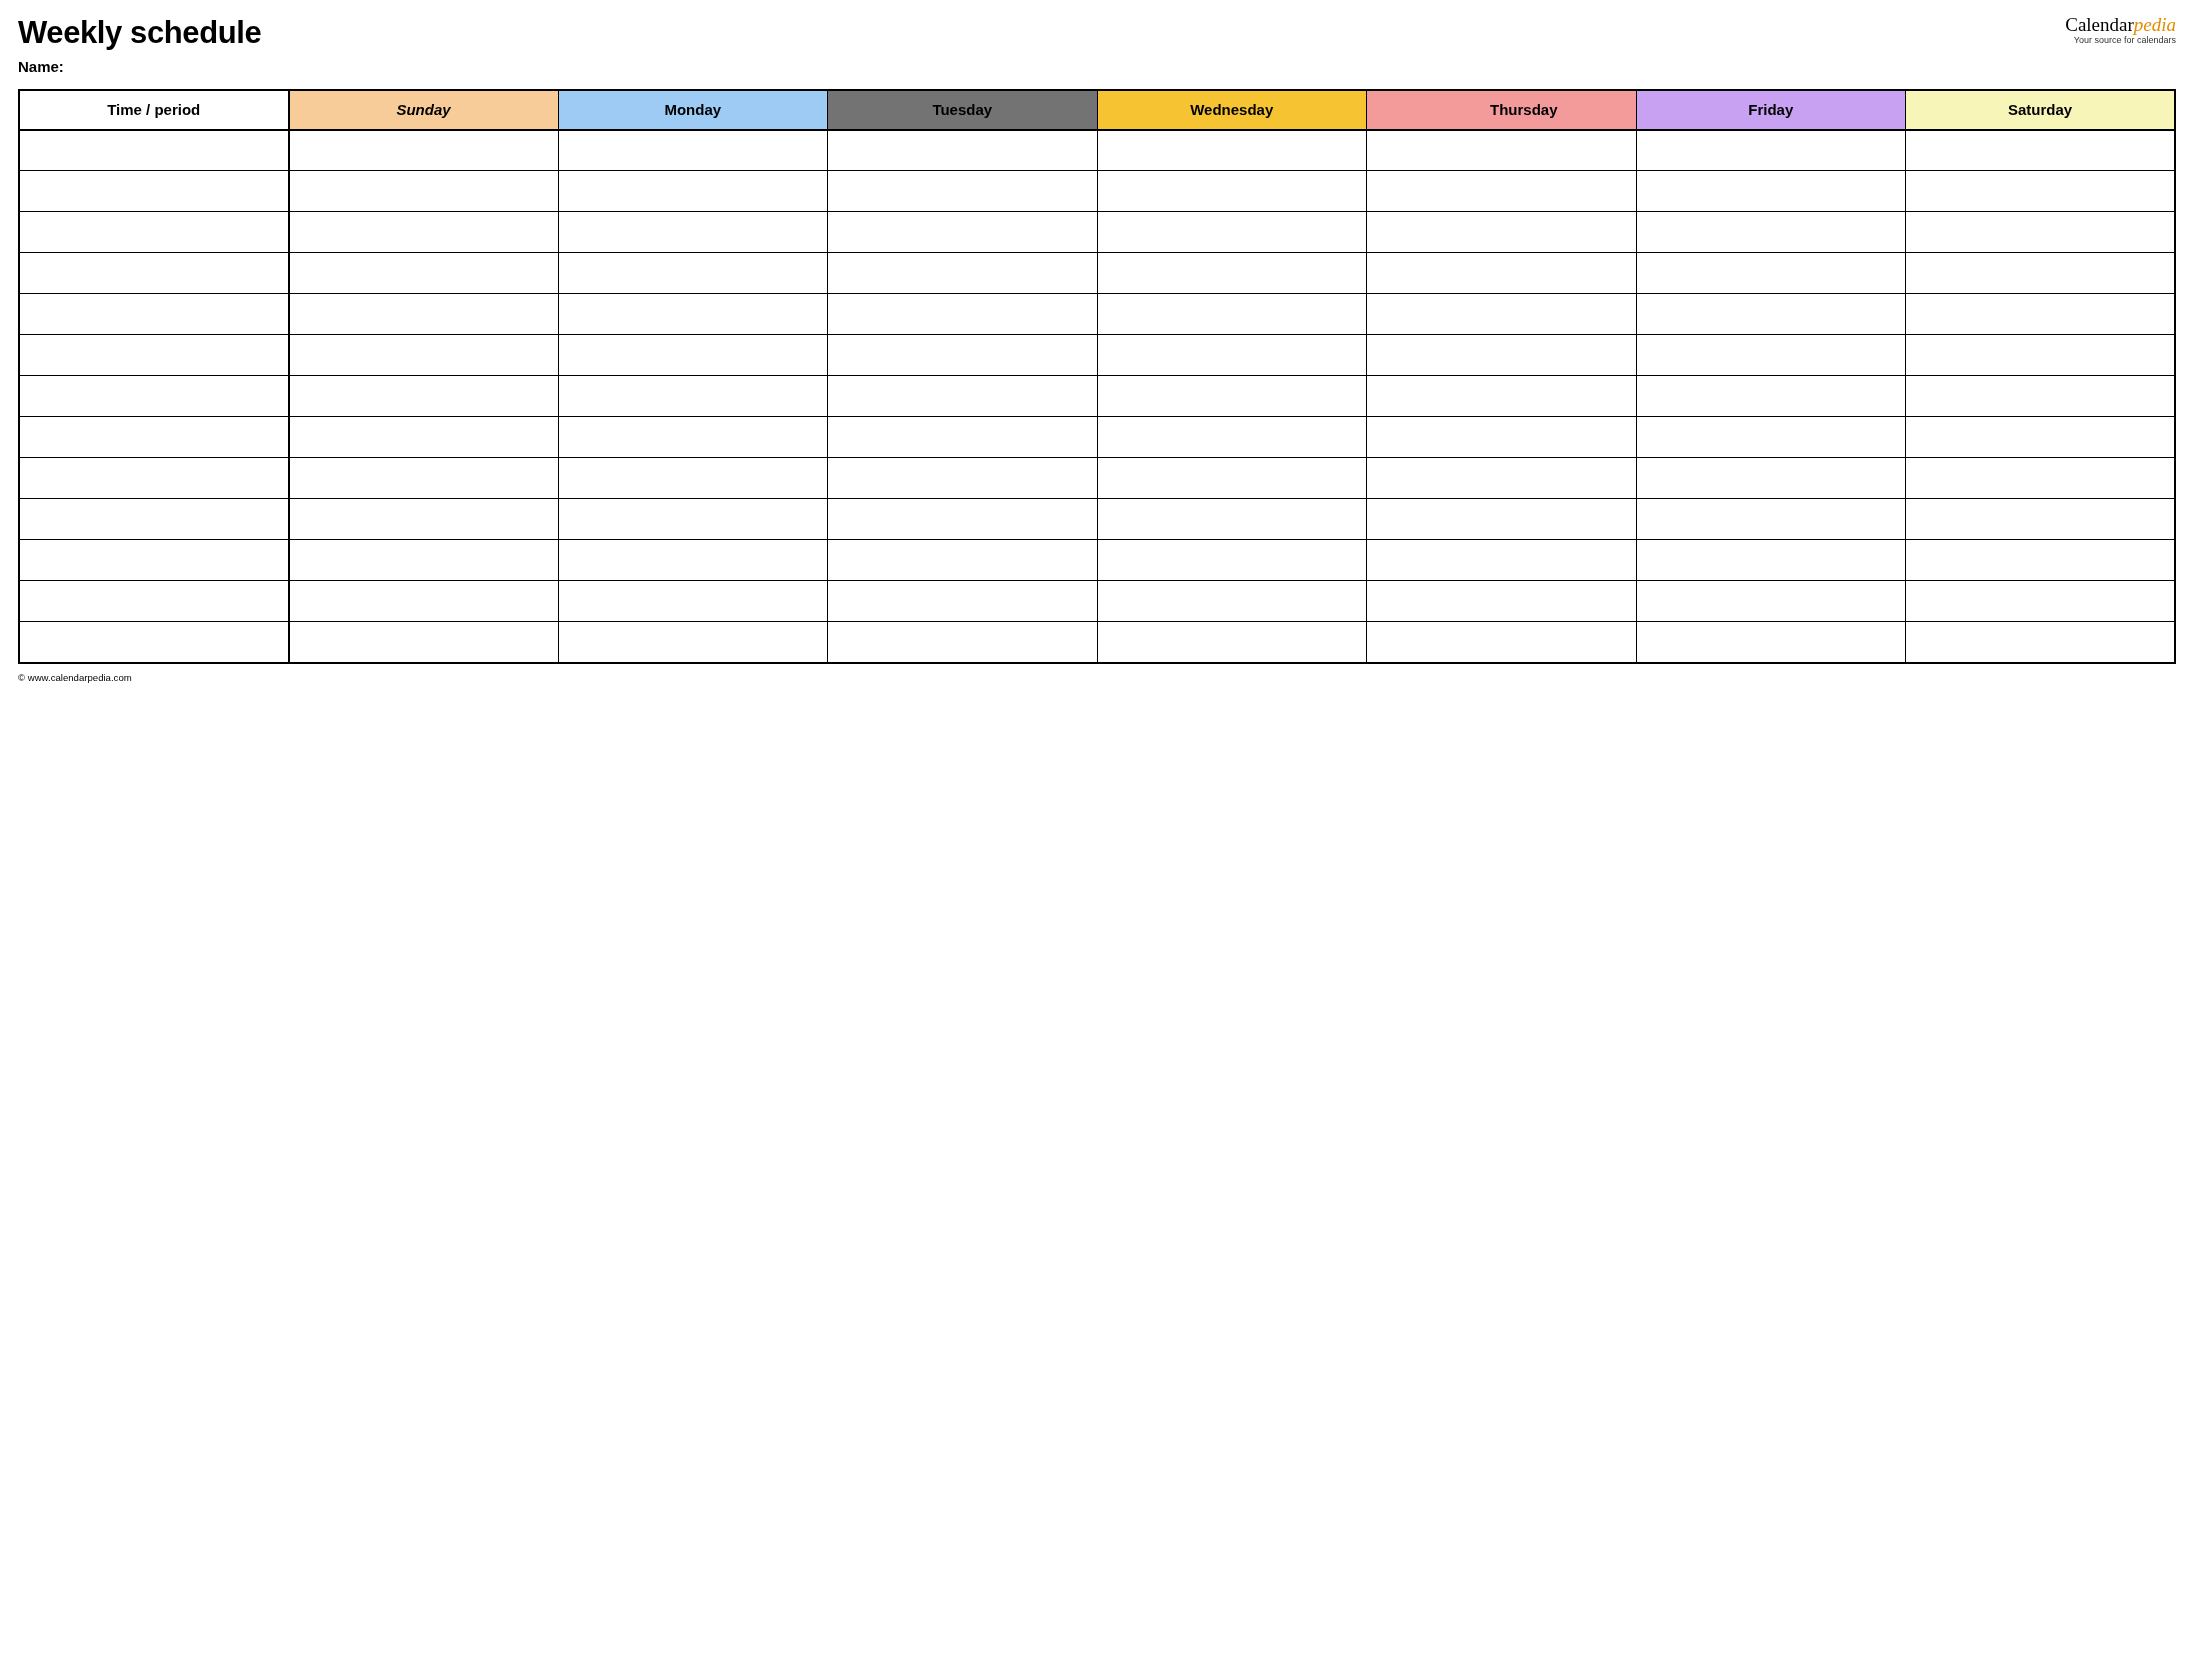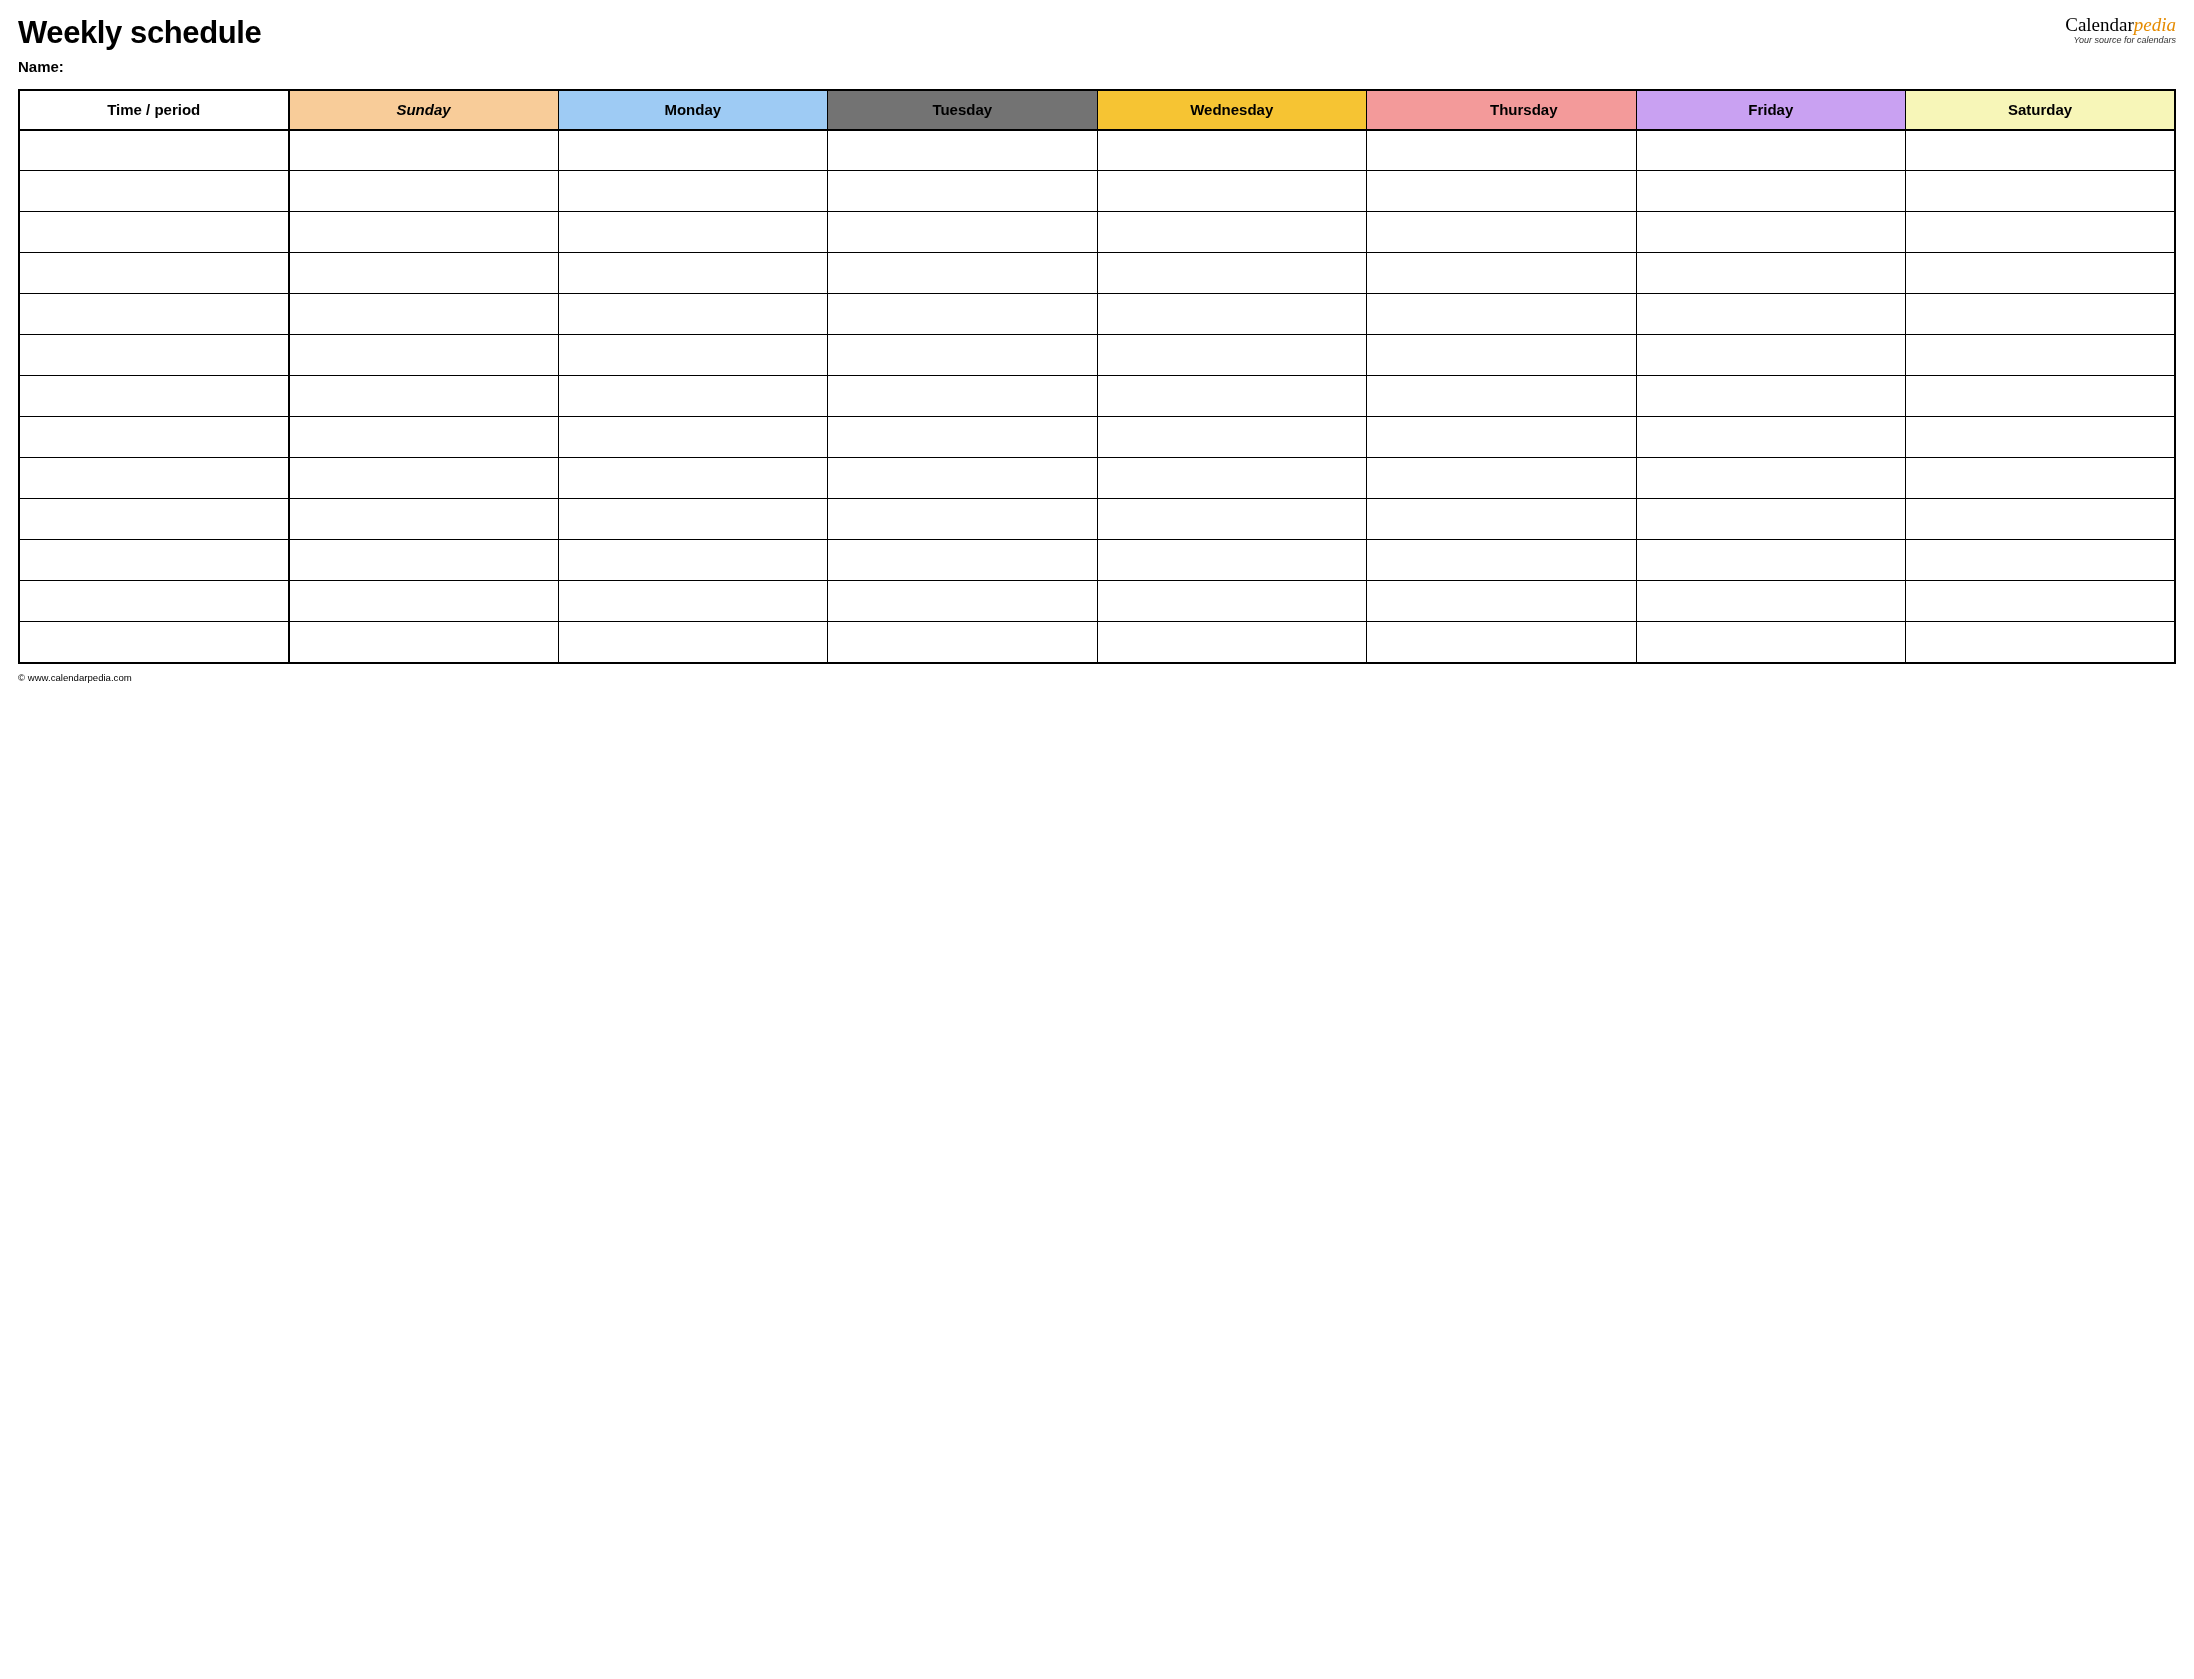--- a/index.html
+++ b/index.html
@@ -33,21 +33,20 @@
   .brand-name {
     font-size: 19px;
     font-weight: normal;
     font-family: "Times New Roman", Times, serif;
     text-align: right;
   }
   .brand-name .accent { color: #e58b00; font-style: italic; }
   .brand-tag {
     font-size: 9px;
     color: #333;
-    font-style: italic;
   }
   table.schedule {
     width: 100%;
     border-collapse: collapse;
     margin-top: 13.3px;
     table-layout: fixed;
     border-radius: 13px;
   }
   table.schedule th,
   table.schedule td {

